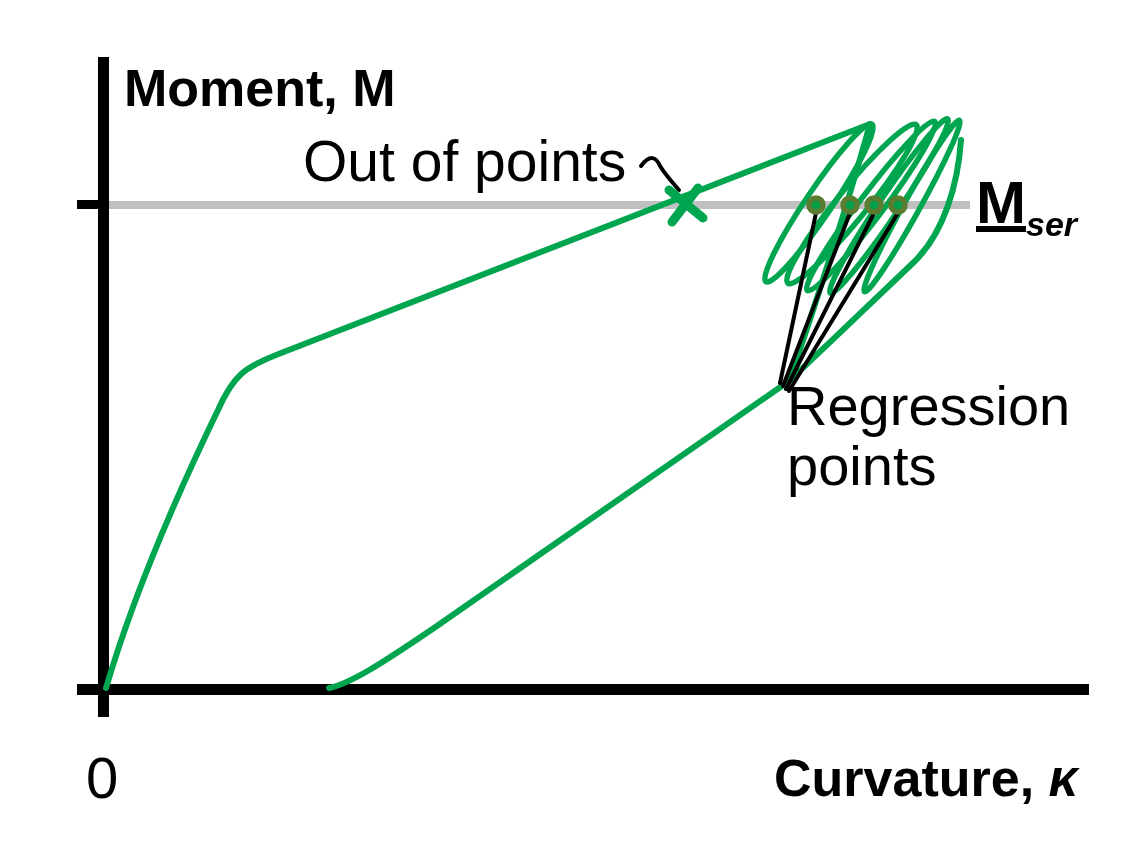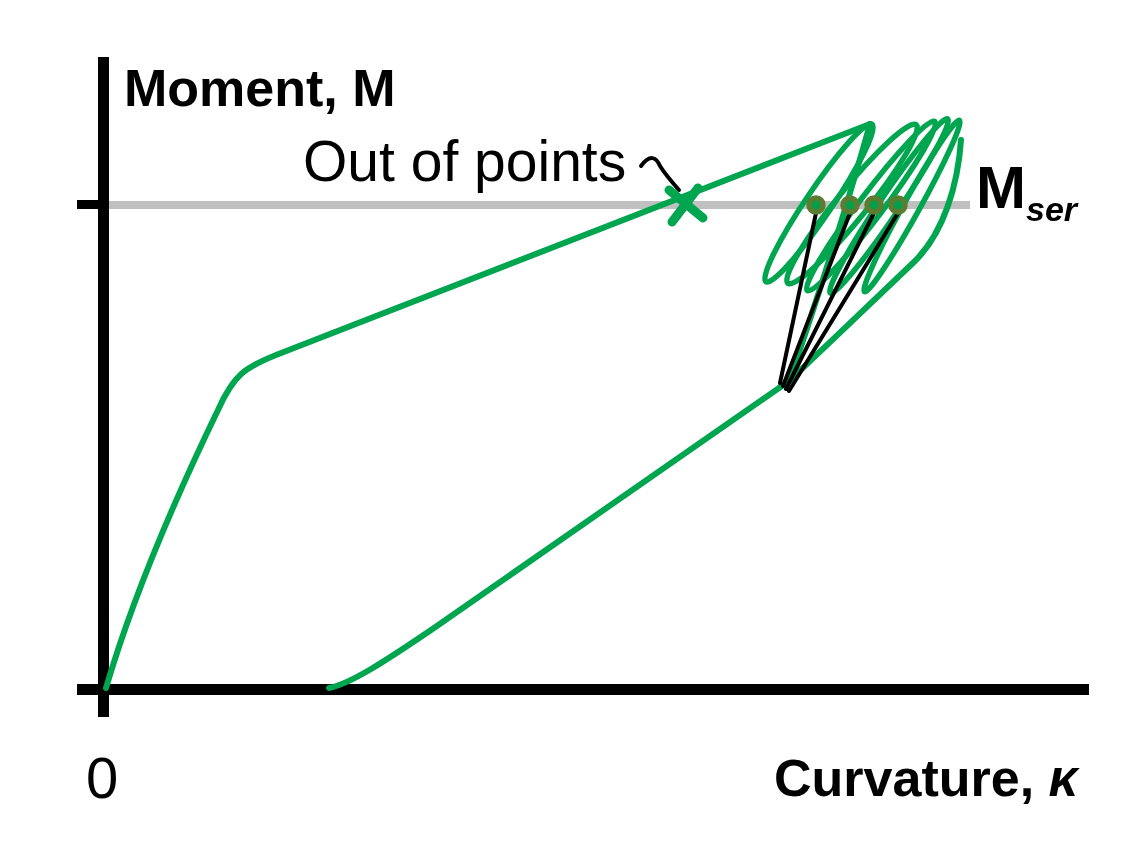--- a/index.html
+++ b/index.html
@@ -9,21 +9,21 @@
     background:#ffffff;
     font-family:"Liberation Sans", sans-serif;
     overflow:hidden;
     margin-left:32px;
   }
   .axis{position:absolute;background:#000000;}
   .plot-svg{position:absolute;left:0;top:0;width:1126px;height:846px;}
   .lbl{position:absolute;color:#000000;white-space:nowrap;}
   .lbl-moment{left:92px;top:58px;font-size:52px;font-weight:bold;}
   .lbl-oot{left:271px;top:128px;font-size:57px;font-weight:normal;}
-  .lbl-mser{left:944px;top:153px;font-size:60px;font-weight:bold;}
+  .lbl-mser{left:944px;top:168px;font-size:60px;font-weight:bold;text-decoration:underline;}
   .lbl-mser .sub{display:inline-block;font-size:34px;font-style:italic;font-weight:bold;transform:translateY(13px);}
   .lbl-regr{left:755px;top:376px;font-size:56px;line-height:1.08;}
   .lbl-regr span{display:block;}
   .lbl-curv{left:742px;top:748px;font-size:52px;font-weight:bold;text-align:center;}
   .lbl-curv .kappa{font-style:italic;}
   .lbl-zero{left:54px;top:744px;font-size:58px;}
 </style>
 </head>
 <body>
 
@@ -57,18 +57,22 @@
         <circle cx="866" cy="205" r="7" fill="#00a04a" stroke="#5a7d32" stroke-width="5.5"></circle>
       </g>
   </svg>
 
   <div class="lbl lbl-moment">Moment, M</div>
 
   <div class="lbl lbl-oot">Out of points</div>
 
   <div class="lbl lbl-mser"><span>M</span><span class="sub">ser</span></div>
 
+  <div class="lbl lbl-regr">
+    <span>Regression</span>
+    <span>points</span>
+  </div>
 
   <div class="lbl lbl-curv"><span>Curvature, </span><span class="kappa">κ</span></div>
 
   <div class="lbl lbl-zero">0</div>
 
 </div>
 
 </body></html>

